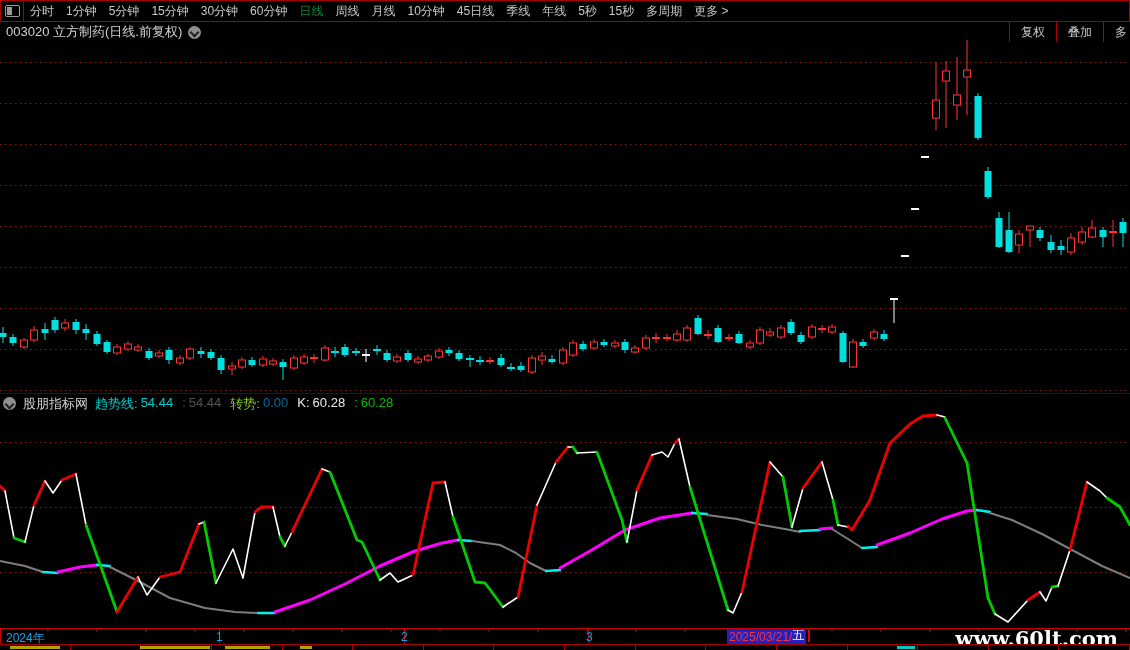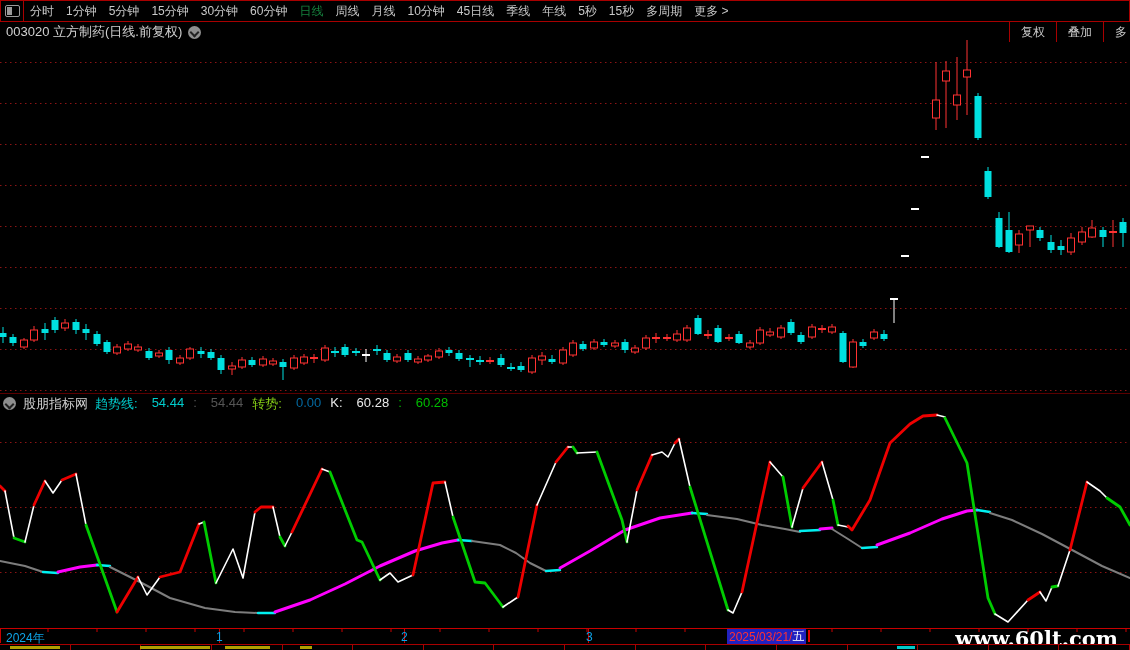--- a/index.html
+++ b/index.html
@@ -19,24 +19,24 @@
   .rbtn:last-child{padding-right:2px;}
   
   .title-bar{position:absolute;left:6px;top:24px;height:16px;display:flex;align-items:center;gap:6px;
              color:#d0d0d0;font-size:13px;}
   .circle-icon{width:13px;height:13px;border-radius:50%;background:#8f8f8f;position:relative;flex:0 0 auto;}
   .circle-icon::before{content:"";position:absolute;left:3.2px;top:3.6px;width:5px;height:5px;
         border-right:2px solid #222;border-bottom:2px solid #222;transform:rotate(45deg);}
   
   .ind-header{position:absolute;left:3px;top:396px;height:15px;display:flex;align-items:center;gap:7px;
               font-size:13px;color:#cfcfcf;white-space:nowrap;}
-  .ind-item{display:flex;gap:14px;}
+  .ind-item{display:flex;gap:3px;}
   
   .axis-label{position:absolute;top:630px;font-size:12px;color:#0ea5e9;}
-  .date-chip{position:absolute;top:629px;height:15px;background:#2121c0;display:flex;align-items:center;
+  .date-chip{position:absolute;top:629px;height:15px;background:#2121c0;display:flex;align-items:flex-end;
              font-size:12px;color:#ff3232;padding:0 2px;}
   .date-chip .wd{color:#fff;}
   .chip-cursor{position:absolute;top:630px;width:2px;height:12px;background:#e00000;}
   
   .watermark{position:absolute;right:12px;bottom:1px;text-align:center;color:#fff;line-height:1.0;}
   .wm1{font-size:27px;font-weight:bold;letter-spacing:1px;}
   .wm2{font-size:21px;font-weight:bold;font-family:"DejaVu Serif","Liberation Serif",serif;}
   
   .bottom-strip{position:absolute;left:0;bottom:0;width:1130px;height:5px;border-top:1px solid #a80000;
                 display:flex;background:#000;}

